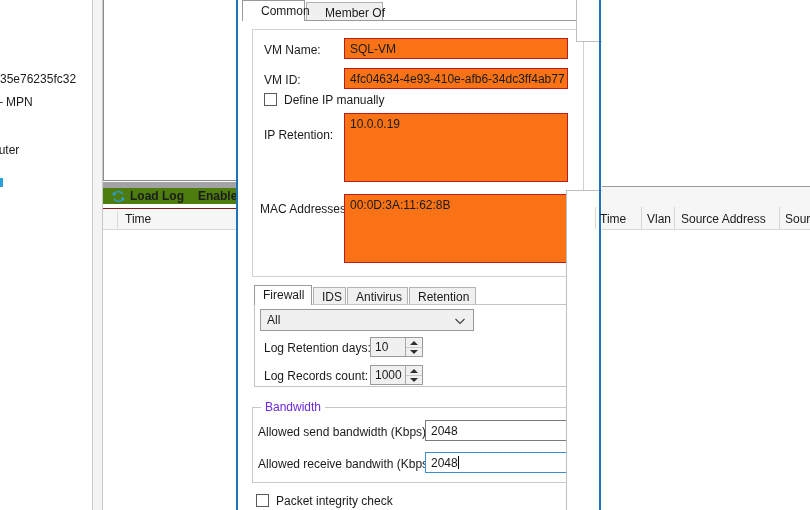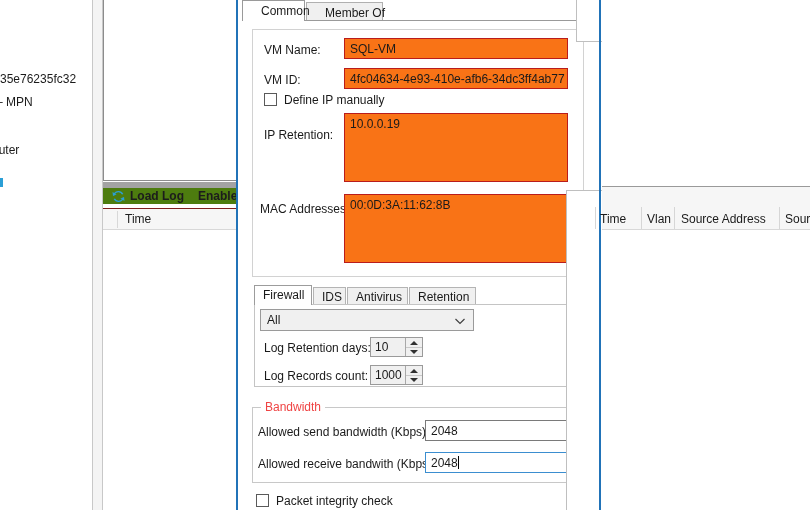--- a/index.html
+++ b/index.html
@@ -375,21 +375,21 @@
   
   .gbox {
     position: absolute;
     border: 1px solid #c8c8c8;
   }
   .gbox-cap {
     position: absolute;
     background: #ffffff;
     padding: 0 4px;
     font-size: 12px;
-    color: #ef4444;
+    color: #6d28d9;
     white-space: nowrap;
   }
 </style>
 </head>
 <body>
 
 <div id="root">
 
   <div class="left-frag">
     <div class="frag-line" style="left:-4px; top:72px;">-35e76235fc32</div>

